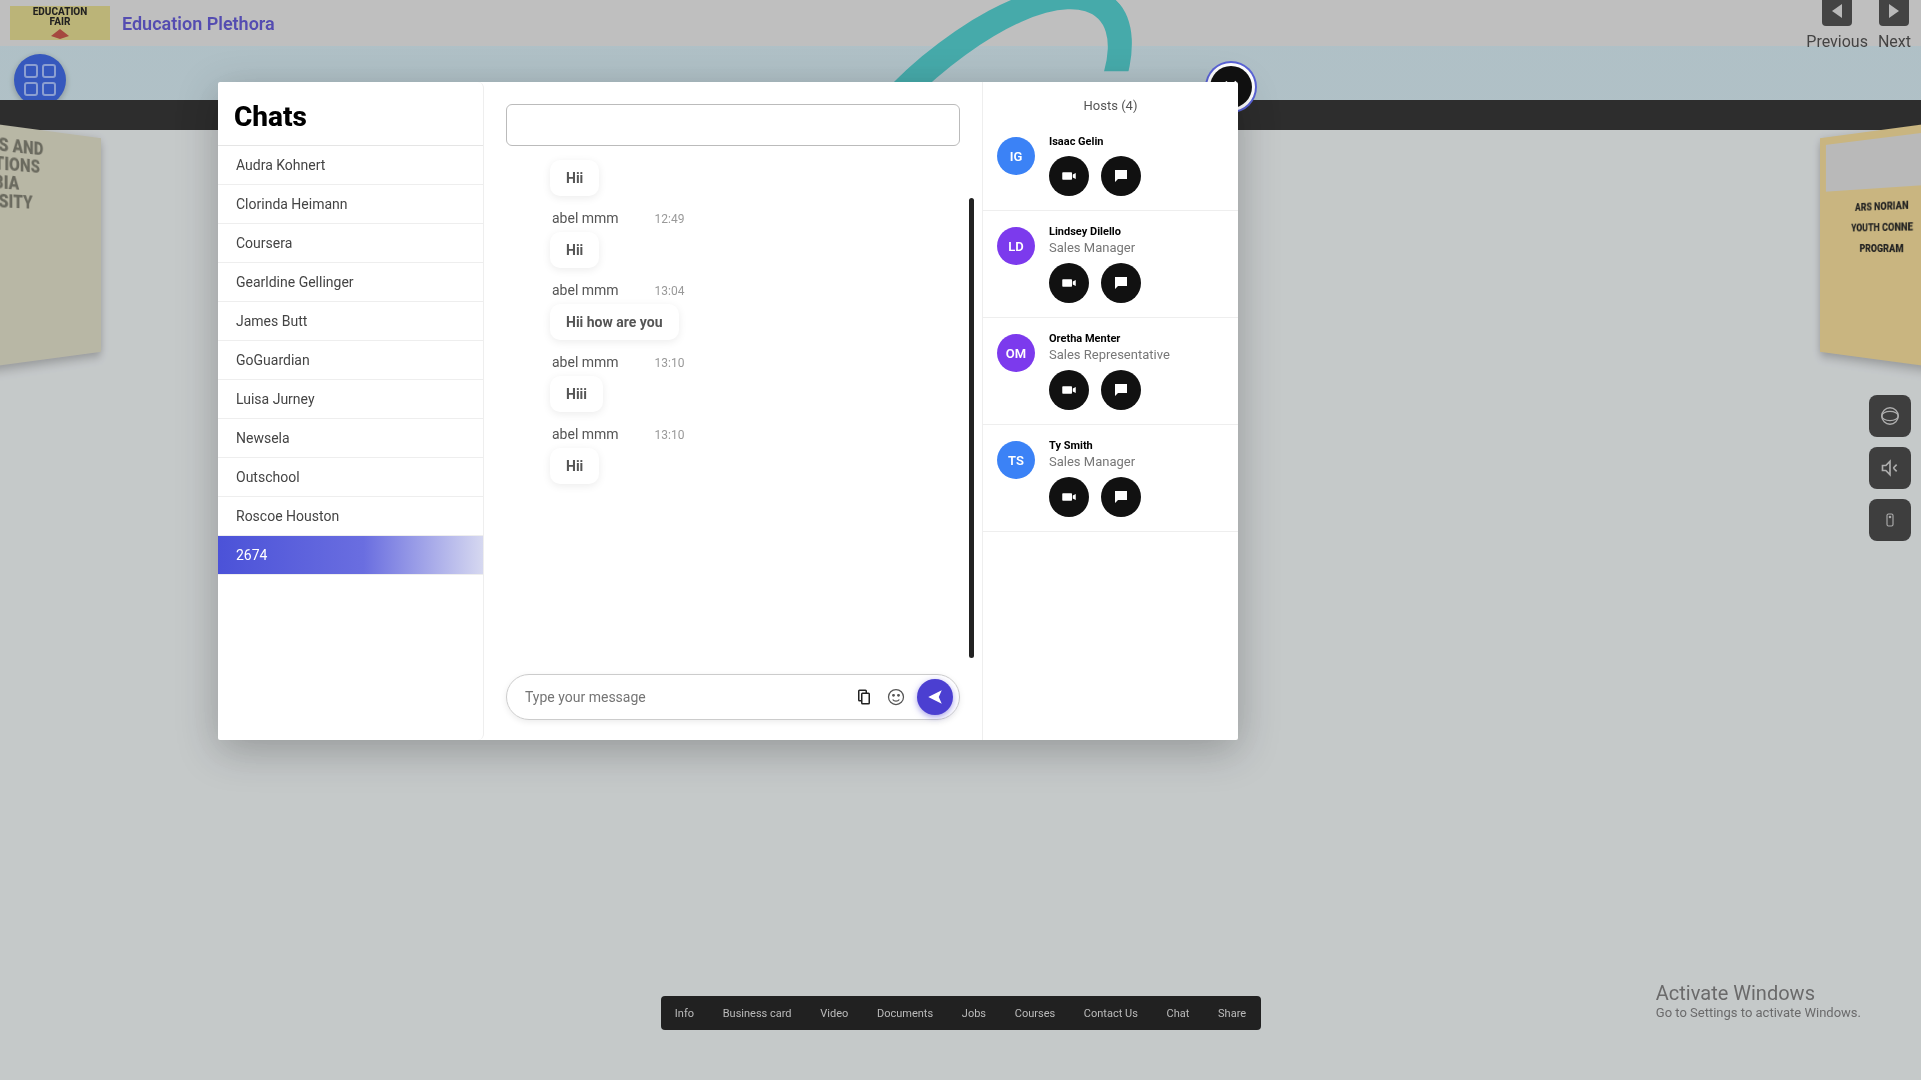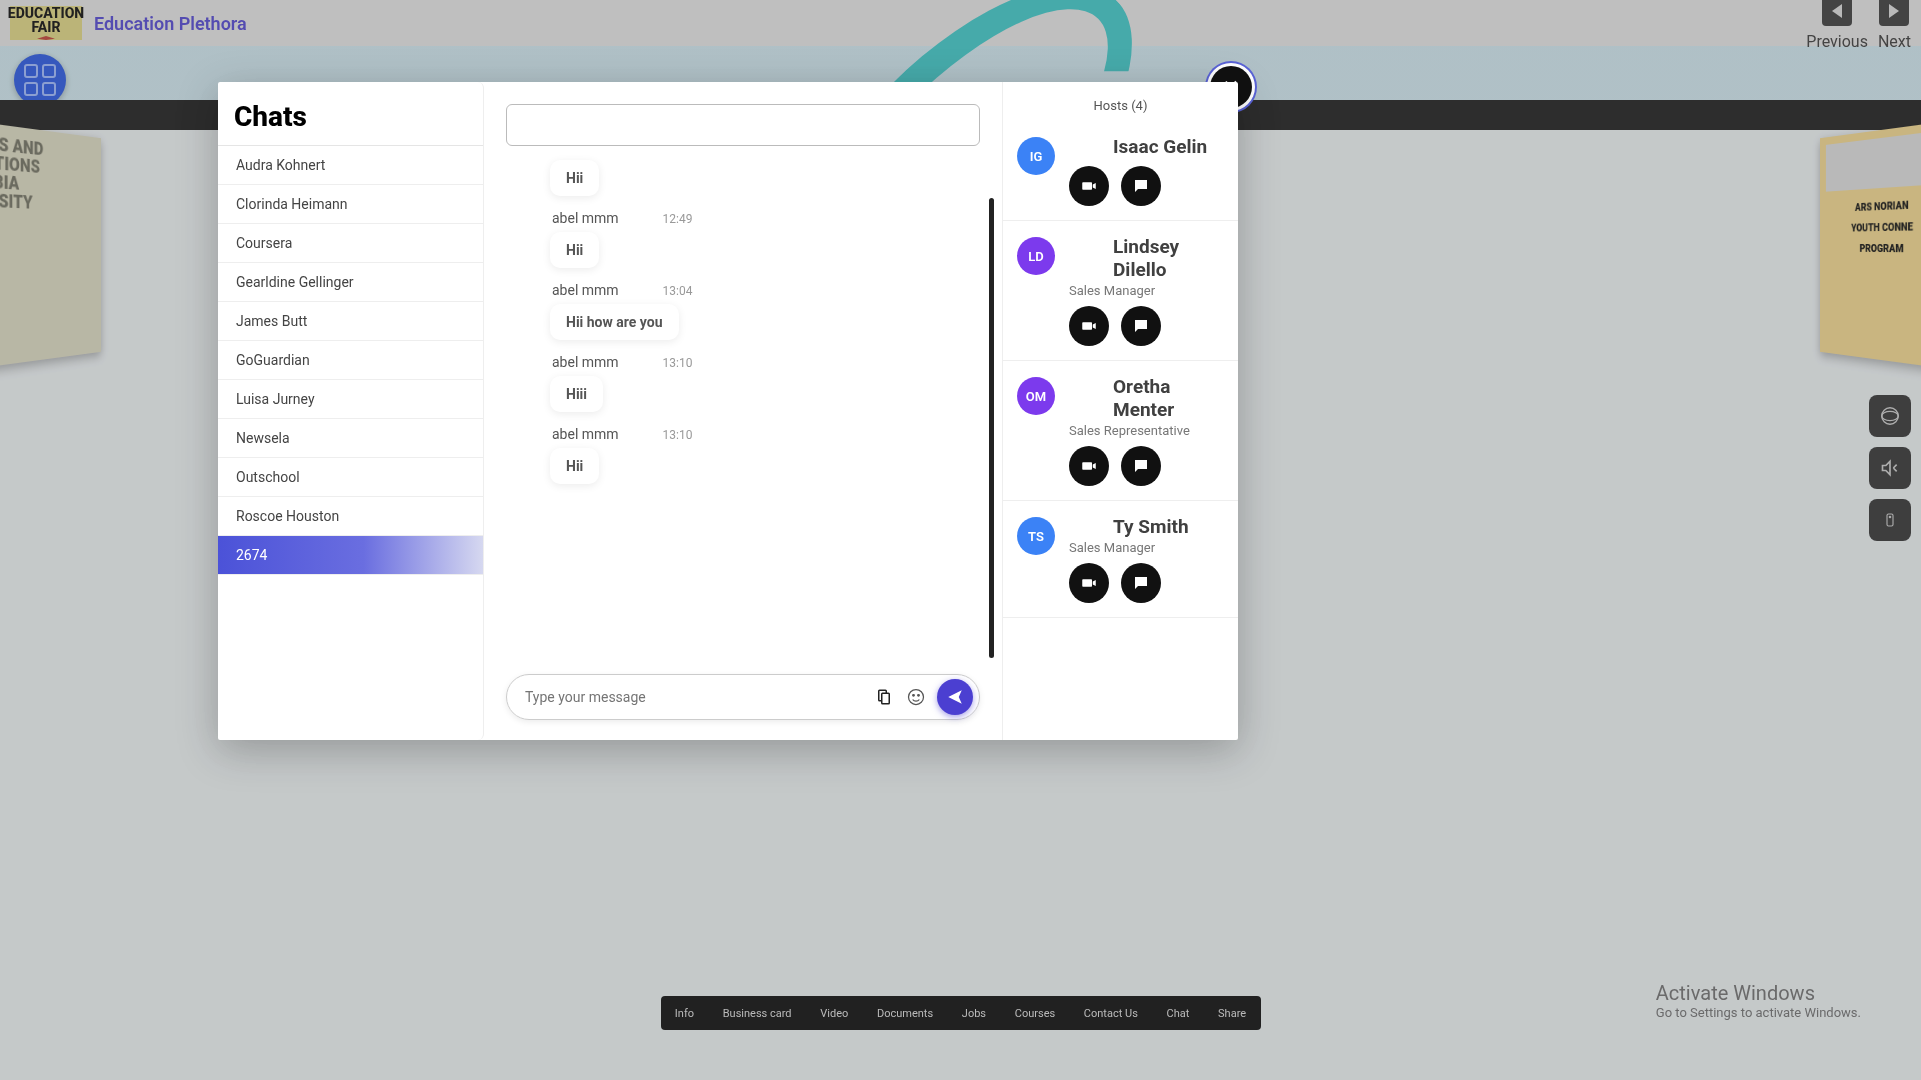--- a/index.html
+++ b/index.html
@@ -10,23 +10,23 @@
     position: absolute; inset: 0;
     background: linear-gradient(#cfe8f0 0%, #d6ebf3 50%, #e8f3f7 100%);
     filter: brightness(0.92);
   }
   .topbar {
     position: absolute; top: 0; left: 0; right: 0; height: 46px;
     background: #e5e5e5; display: flex; align-items: center;
     padding: 0 10px; gap: 12px;
   }
   .logo-badge {
-    width: 72px; height: 34px; background: #e0d57f;
-    display: flex; flex-direction: column; align-items: center; justify-content: space-between;
-    font-size: 14px; font-weight: 800; line-height: 1; color:#000;
+    width: 100px; height: 34px; background: #e0d57f;
+    display: flex; flex-direction: column; align-items: center; justify-content: center;
+    font-size: 10px; font-weight: 800; line-height: 1; color:#000;
   }
   .logo-badge .redshape { width: 18px; height: 10px; background:#c0392b; clip-path: polygon(50% 0,100% 70%,50% 100%,0 70%); margin-top:2px;}
   .topbar-title { color: #4b3fd1; font-weight: 600; font-size: 18px; }
   .nav-right { margin-left: auto; display: flex; gap: 10px; }
   .nav-btn { display: flex; align-items: center; gap: 6px; color:#333; font-weight:400;flex-direction:column; }
   .nav-btn .sq { width: 30px; height: 30px; background:#333; border-radius:4px; display:flex;align-items:center;justify-content:center;}
   .nav-btn .sq.tri-left::before { content:""; border-right:10px solid #ddd; border-top:7px solid transparent; border-bottom:7px solid transparent;}
   .nav-btn .sq.tri-right::before { content:""; border-left:10px solid #ddd; border-top:7px solid transparent; border-bottom:7px solid transparent;}
 
   .grid-btn {
@@ -96,21 +96,21 @@
     background: linear-gradient(90deg, #4b52d8 0%, #6a6ee0 55%, #d6d8f0 100%);
     color:#fff;
   }
 
   
   .middle{ flex:1; display:flex; flex-direction:column; position:relative;}
   .search-box{ margin:22px 22px 8px; height:42px; border:1px solid #bbb; border-radius:6px;}
   .thread{ flex:1; overflow:auto; padding:0 30px 10px 66px; position:relative;}
   .thread-scrollbar{ position:absolute; right:8px; top:116px; width:5px; height:460px; background:#222; border-radius:3px;}
   .msg-group{ margin-top:6px; }
-  .meta{ font-size:14px; color:#555; margin: 14px 0 6px 2px; display:flex; gap:28px; align-items:baseline;}
+  .meta{ font-size:14px; color:#555; margin: 14px 0 6px 2px; display:flex; gap:20px; align-items:baseline;}
   .meta .time{ font-size:12px; color:#999;margin-left:16px;}
   .bubble{
     display:inline-block; background:#fff; border-radius:10px;
     padding:10px 16px; font-size:14px; color:#555;
     box-shadow: 0 2px 8px rgba(0,0,0,.08);
     font-weight: bold;
   }
   .composer{
     margin: 0 22px 20px; height:46px;
     border:1px solid #ccc; border-radius:30px;
@@ -120,27 +120,27 @@
   .composer input{ flex:1; border:none; outline:none; font-size:14px; background:transparent;}
   .ic{ width:22px; display:flex;align-items:center;justify-content:center; color:#333;}
   .send{
     width:36px;height:36px;border-radius:50%;
     background:#4b3fd1; display:flex;align-items:center;justify-content:center;
     box-shadow: 0 2px 6px rgba(75,63,209,.5);
   }
   .send svg{ fill:#fff;}
 
   
-  .hosts{ width:236px; border-left:1px solid #eee; }
+  .hosts{ width:256px; border-left:1px solid #eee; }
   .hosts-title{ text-align:center; font-size:13px; color:#555; padding:16px 0 8px;}
   .host{ display:flex; gap:14px; padding:14px 14px; border-bottom:1px solid #eee;}
   .avatar{ width:38px;height:38px;border-radius:50%;display:flex;align-items:center;justify-content:center;color:#fff;font-size:13px;font-weight:600;flex-shrink:0; margin-top:2px;}
   .av-blue{ background:#3b82f6;} .av-purple{ background:#7c3aed;}
   .host-info{ flex:1; }
-  .host-name{ font-weight:700; font-size:19px; color:#404040;margin-left:44px;}
+  .host-name{ font-weight:700; font-size:11px; color:#000000;}
   .host-role{ font-size:13px; color:#777; margin-top:2px;}
   .host-actions{ display:flex; gap:12px; margin-top:8px;}
   .act{
     width:40px;height:40px;border-radius:50%;
     background:#111; display:flex;align-items:center;justify-content:center;
     position:relative;
   }
   .act::before{
     content:""; position:absolute; inset:-3px; border-radius:50%;
     background: conic-gradient(#c21f55, #4b3fd1, #1fa2c2, #c21f55);

